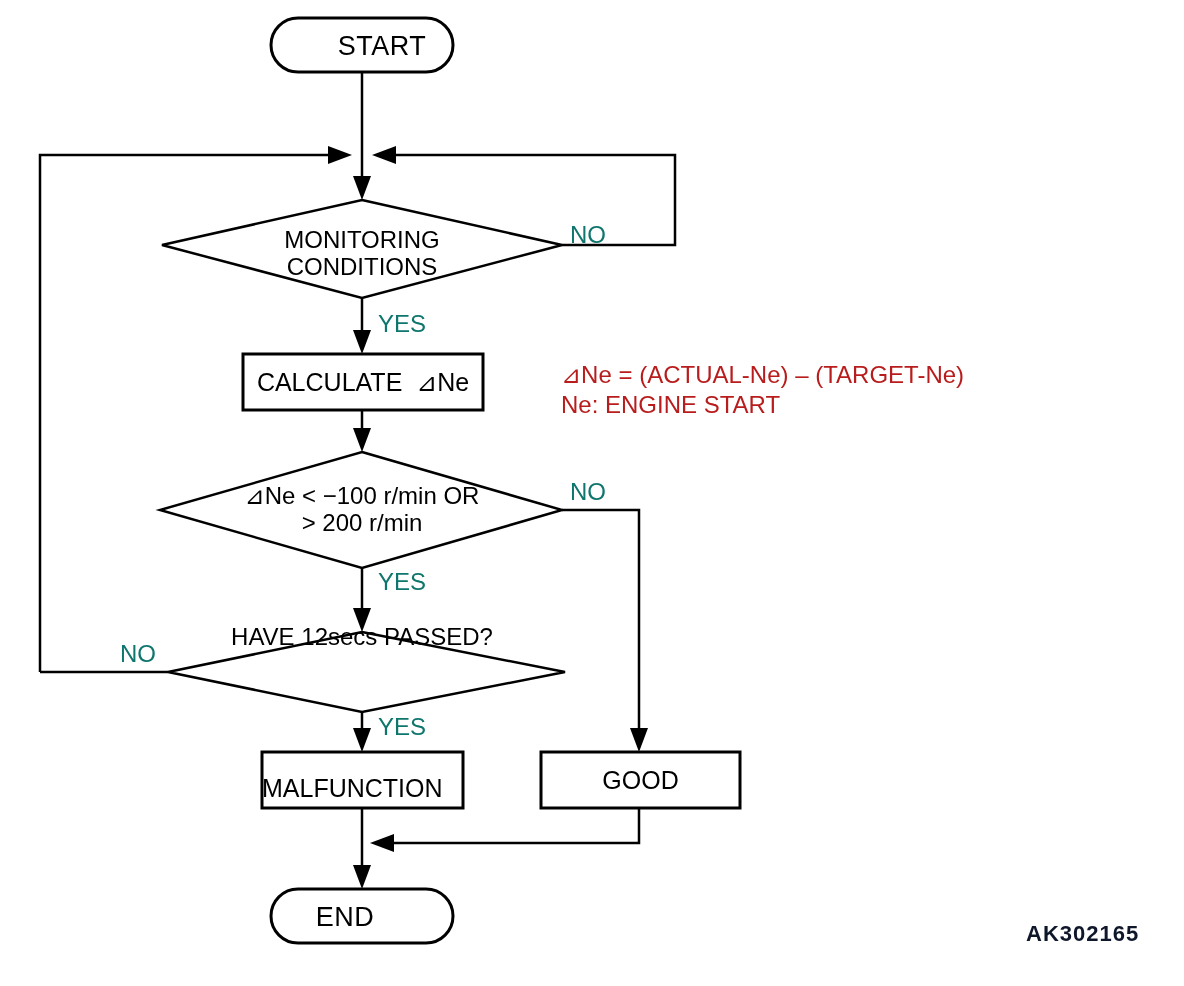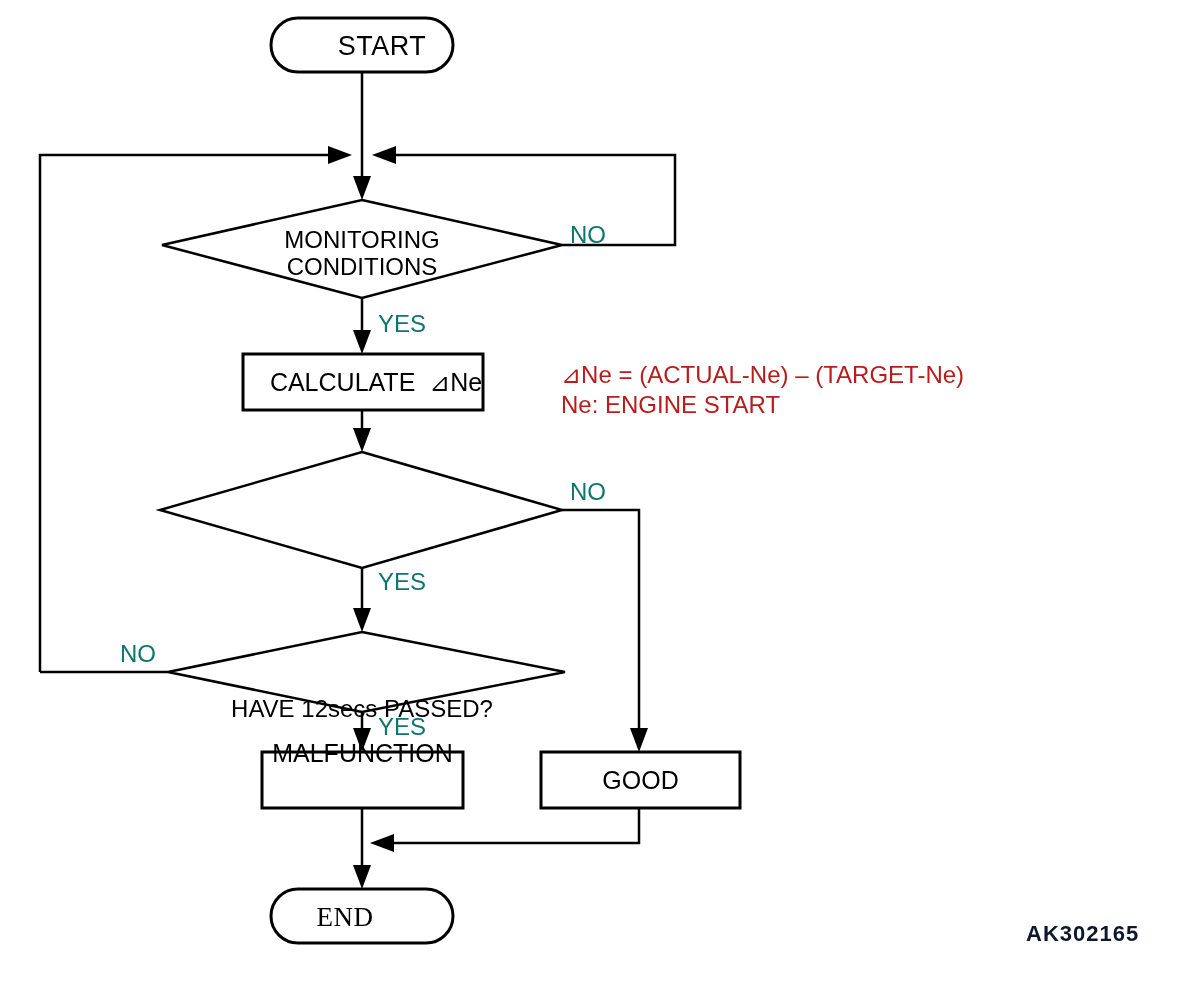--- a/index.html
+++ b/index.html
@@ -151,30 +151,32 @@
 
     <rect class="shape-stroke" x="271" y="889" width="182" height="54" rx="27" ry="27"></rect>
 
   </svg>
 
   <div class="node-label lbl-terminal" style="left:271px; top:31px; width:182px;margin-left:20px;">START</div>
 
   <div class="node-label lbl-decision" style="left:212px; top:227px; width:300px;text-align:center;">MONITORING
 CONDITIONS</div>
 
-  <div class="node-label lbl-process" style="left:256px; top:368px; width:240px;">CALCULATE  ⊿Ne</div>
+  <div class="node-label lbl-process" style="left:243px; top:368px; width:240px;">CALCULATE  ⊿Ne</div>
 
+  <div class="node-label lbl-decision" style="left:192px; top:483px; width:340px;">⊿Ne &lt; −100 r/min OR
+&gt; 200 r/min</div>
 
-  <div class="node-label lbl-decision" style="left:192px; top:696px; width:340px;">HAVE 12secs PASSED?</div>
+  <div class="node-label lbl-decision" style="left:192px; top:624px; width:340px;">HAVE 12secs PASSED?</div>
 
-  <div class="node-label lbl-process" style="left:262px; top:739px; width:201px;">MALFUNCTION</div>
+  <div class="node-label lbl-process" style="left:262px; top:774px; width:160px;text-align:right;">MALFUNCTION</div>
 
   <div class="node-label lbl-process" style="left:541px; top:766px; width:199px;">GOOD</div>
 
-  <div class="node-label lbl-terminal" style="left:271px; top:902px; width:148px;font-family:Liberation Serif, serif;">END</div>
+  <div class="node-label lbl-terminal" style="left:271px; top:902px; width:148px;">END</div>
 
   <div class="edge-label" style="left:570px; top:221px;">NO</div>
 
   <div class="edge-label" style="left:378px; top:310px;">YES</div>
 
   <div class="edge-label" style="left:570px; top:478px;">NO</div>
 
   <div class="edge-label" style="left:378px; top:568px;">YES</div>
 
   <div class="edge-label" style="left:120px; top:640px;">NO</div>

